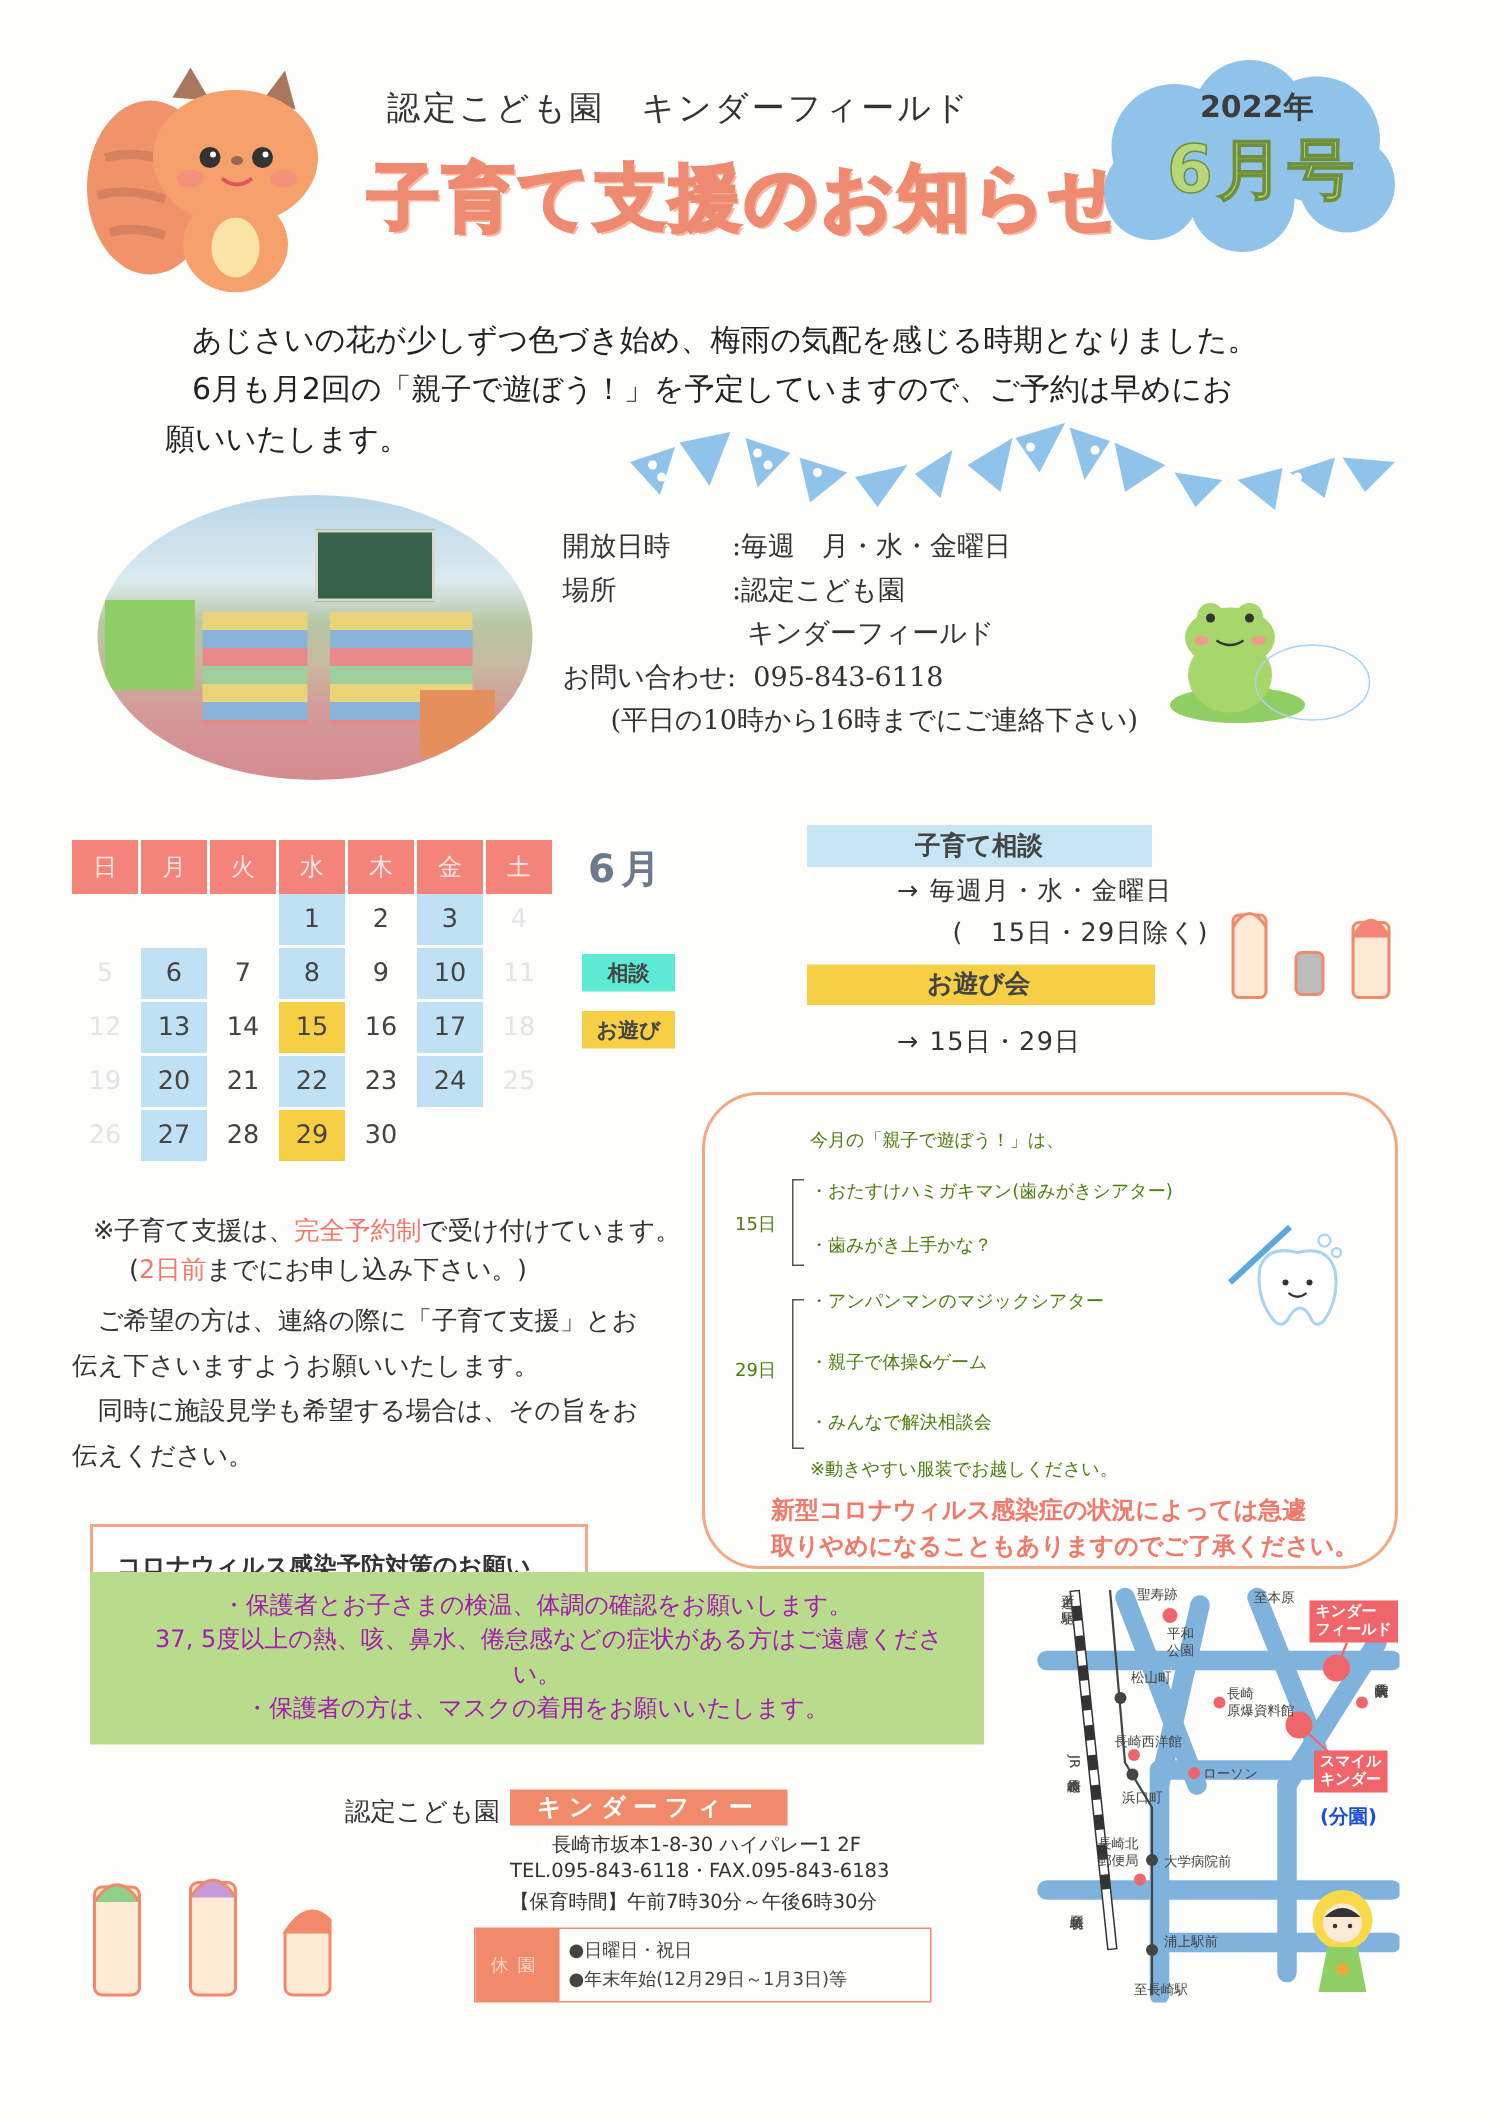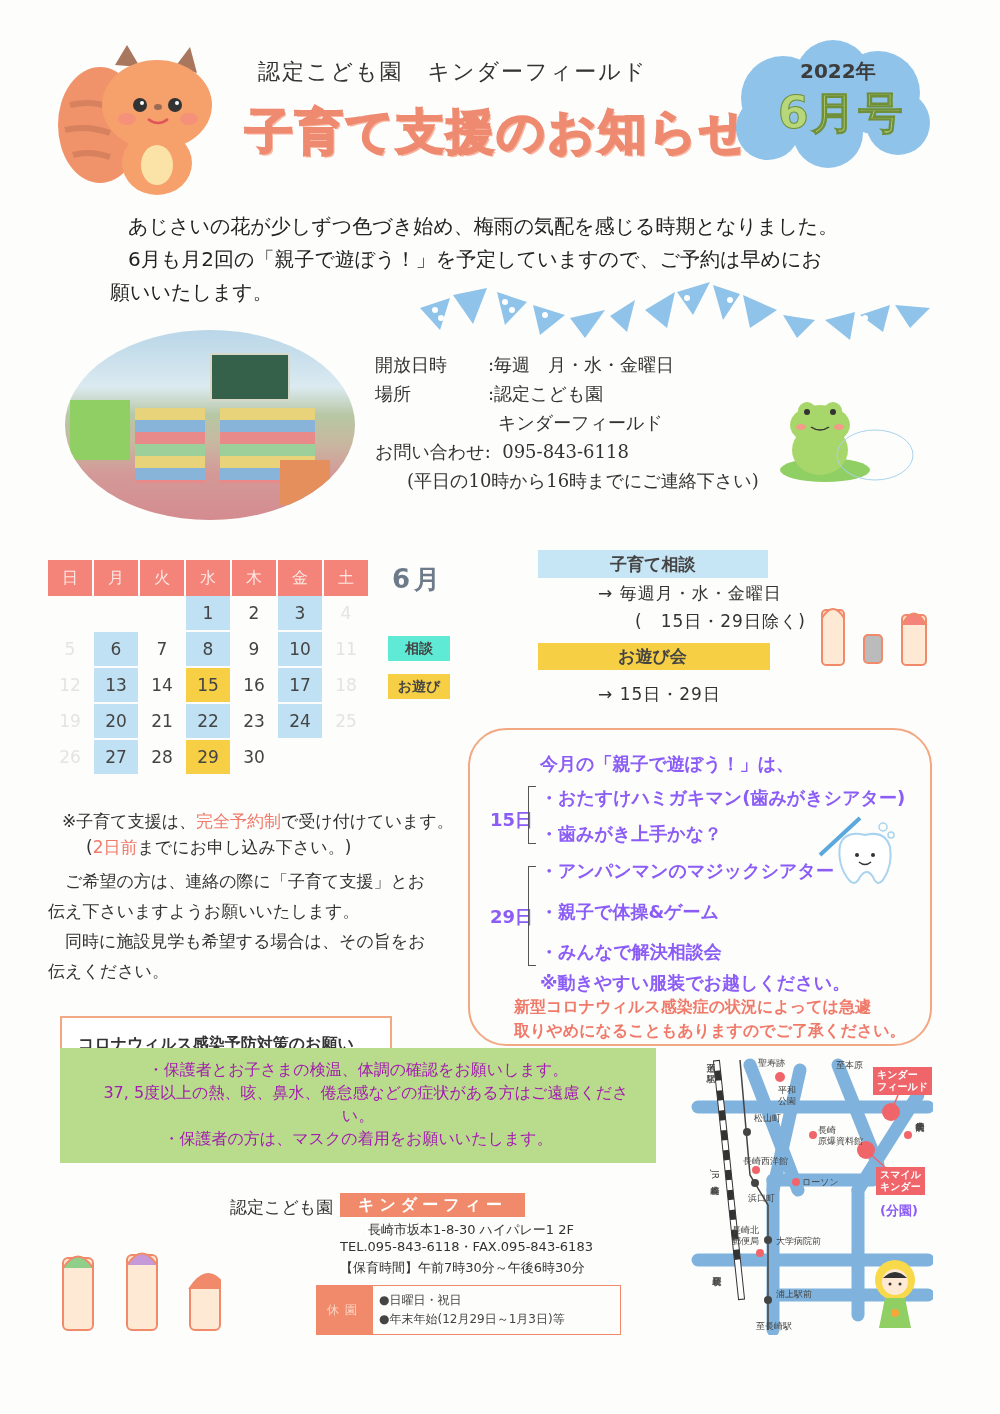--- a/index.html
+++ b/index.html
@@ -51,21 +51,21 @@
   .legend-asobi { left: 388px; top: 674px; width: 62px; height: 25px; background: #f7cf45; font-size: 14px; font-weight: bold; color:#444; display:flex; align-items:center; justify-content:center; }
 
   
   .bar-sodan { left: 538px; top: 550px; width: 230px; height: 28px; background: #c6e5f5; font-size: 17px; font-weight: bold; color:#444; padding-left: 72px; line-height: 28px; }
   .bar-asobi { left: 538px; top: 643px; width: 232px; height: 27px; background: #f7cf45; font-size: 17px; font-weight: bold; color:#444; padding-left: 80px; line-height: 27px; }
   .sched { font-size: 17px; color: #333; white-space: pre; letter-spacing: 1px; }
   .crayons-top { left: 812px; top: 600px; width: 130px; height: 70px; }
 
   
   .event-box { left: 468px; top: 728px; width: 464px; height: 318px; border: 2.5px solid #f2a882; border-radius: 38px; }
-  .ev-text { font-size: 18px; color: #8b5cf6; white-space: pre; font-weight: bold; }
+  .ev-text { font-size: 12px; color: #4d7c0f; white-space: pre; }
   .ev-red { font-size: 16px; font-weight: bold; color: #f07a6a; white-space: pre; }
   .bracket { border: 1.5px solid #555; border-right: none; width: 8px; }
   .tooth { left: 815px; top: 815px; width: 85px; height: 75px; }
 
   
   .notes { left: 48px; top: 808px; width: 420px; font-size: 17px; color: #333; line-height: 30px; }
   .notes .red { color: #f07a6a; }
   .notes div { white-space: pre; }
 
   
@@ -80,21 +80,21 @@
   .closed { left: 316px; top: 1285px; width: 305px; height: 50px; border: 1px solid #f08a6a; display:flex; }
   .closed-label { width: 56px; background: #f08a6a; color: #fbd5c5; font-size: 12px; display:flex; align-items:center; justify-content:center; letter-spacing: 6px; }
   .closed-items { padding: 5px 6px; font-size: 12px; line-height: 19px; color:#444; }
   .closed-items div { white-space: pre; }
   .crayons-bottom { left: 45px; top: 1240px; width: 190px; height: 100px; }
 
   
   .map { left: 688px; top: 1055px; width: 245px; height: 280px; }
   .map-label { position:absolute; font-size: 9px; color: #444; white-space: pre; }
   .map-tag { position:absolute; background:#f0656a; color:#fff; font-size: 10px; font-weight: bold; padding: 2px 4px; line-height: 12px; white-space: pre; }
-  .bunkan { left: 880px; top: 1202px; font-size: 13px; font-weight: bold; color:#8b5cf6; }
+  .bunkan { left: 880px; top: 1202px; font-size: 13px; font-weight: bold; color:#1d4ed8; }
   .sunflower { left: 865px; top: 1258px; width: 60px; height: 80px; }
 </style>
 </head>
 <body>
 
 <svg class="abs squirrel" viewBox="0 0 160 150">
   <ellipse cx="45" cy="80" rx="42" ry="58" fill="#f1936a"></ellipse>
   <path d="M15 60 Q35 55 55 62 M10 85 Q32 80 55 88 M18 110 Q35 105 55 112" stroke="#c77458" stroke-width="6" fill="none" opacity="0.6"></path>
   <path d="M60 20 L72 0 L85 22 Z" fill="#a8775e"></path>
   <path d="M120 22 L135 2 L142 28 Z" fill="#a8775e"></path>

